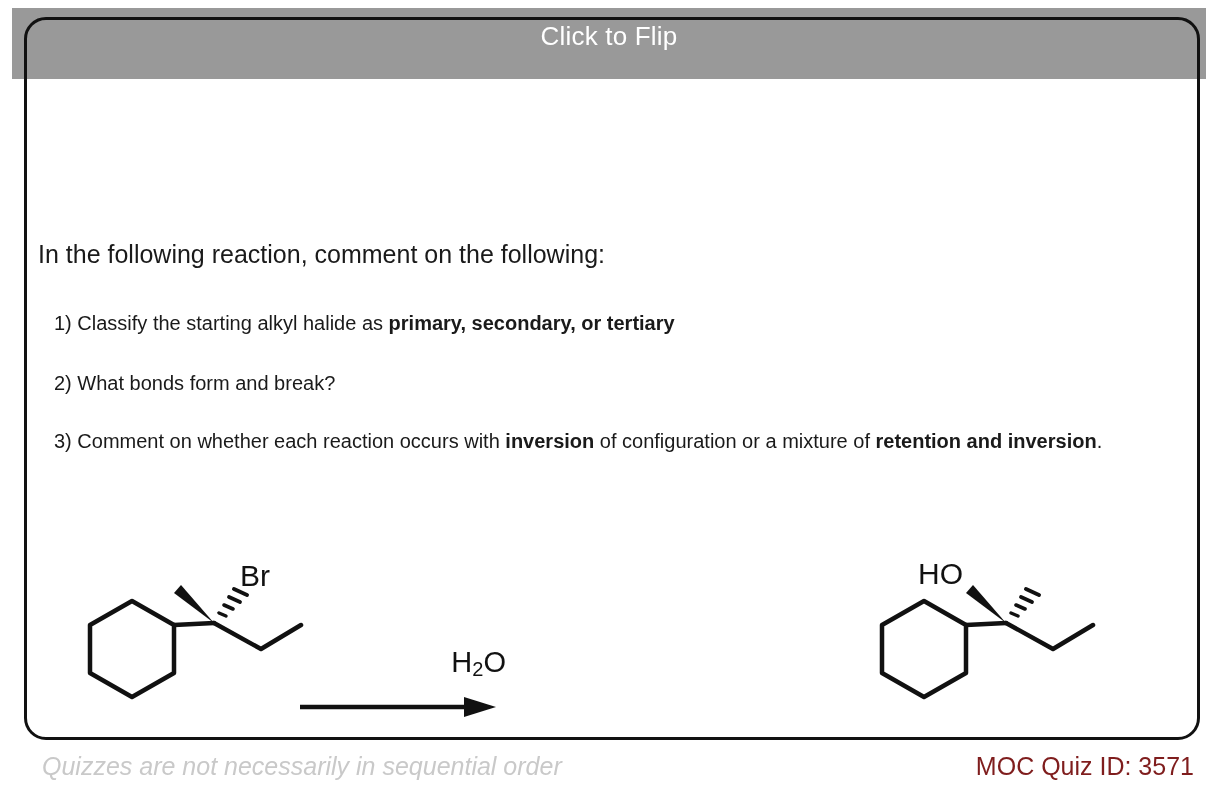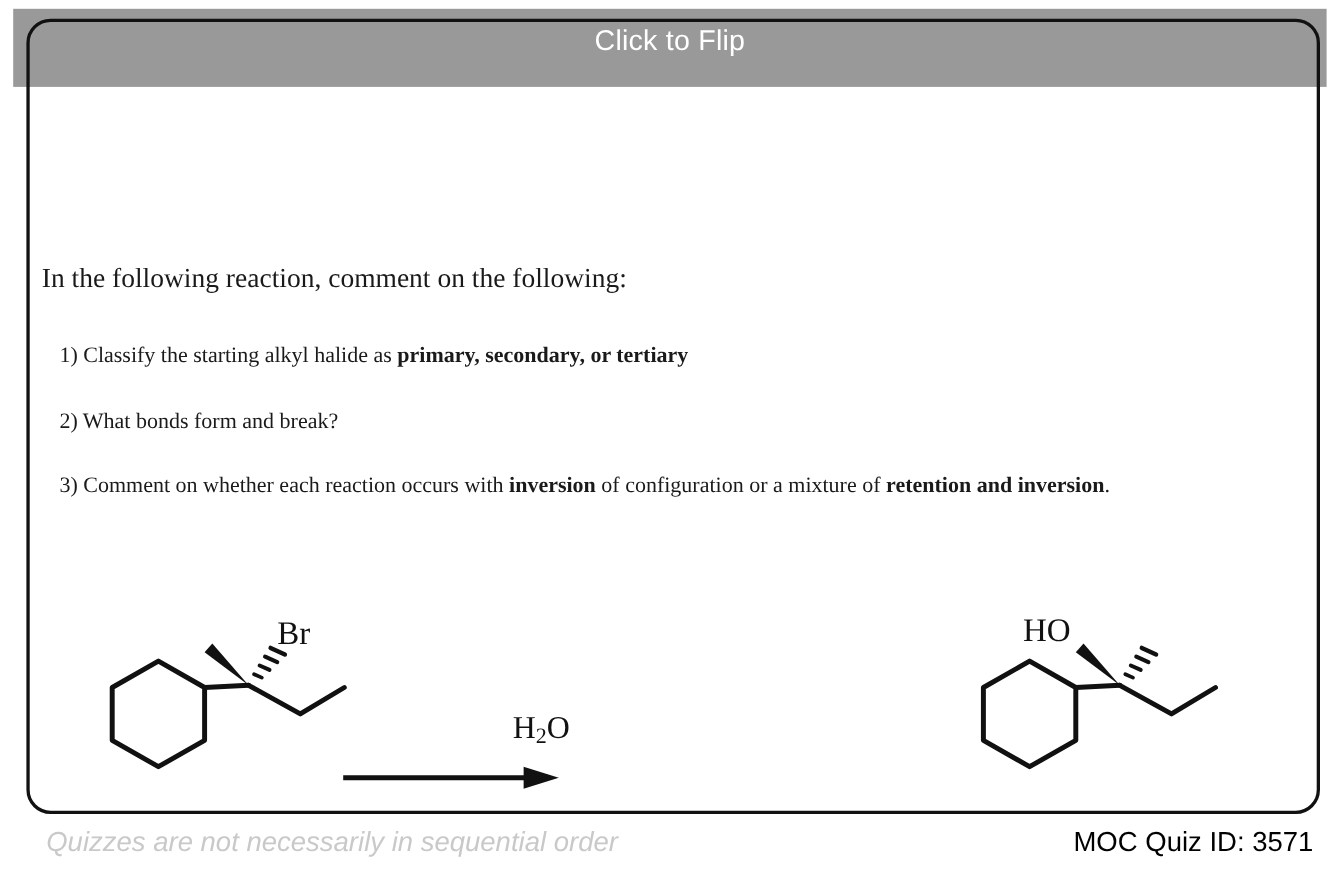--- a/index.html
+++ b/index.html
@@ -69,21 +69,20 @@
   }
 
   
   .content {
     position: absolute;
     left: 0;
     top: 0;
     width: 1176px;
     height: 723px;
     z-index: 4;
-    font-family: Liberation Serif, serif;
   }
   .q-intro {
     position: absolute;
     left: 14px;
     top: 222px;
     font-size: 25px;
     color: #1a1a1a;
     line-height: 30px;
     white-space: nowrap;
   }
@@ -95,21 +94,21 @@
     line-height: 32px;
   }
   .q-item.i1 { top: 290px; white-space: nowrap; }
   .q-item.i2 { top: 350px; white-space: nowrap; }
   .q-item.i3 { top: 408px; width: 1090px; }
   .q-item b { font-weight: bold; }
 
   
   .scheme {
     position: absolute;
-    left: 16px;
+    left: 4px;
     top: 520px;
     width: 1156px;
     height: 200px;
   }
   .struct {
     position: absolute;
     top: 0;
     width: 300px;
     height: 200px;
   }
@@ -157,21 +156,21 @@
     color: #c9c9c9;
     white-space: nowrap;
     z-index: 4;
     margin-left: 16px;
   }
   .footer-right {
     position: absolute;
     right: 24px;
     top: 752px;
     font-size: 25px;
-    color: #000000;
+    color: #7f1d1d;
     white-space: nowrap;
     z-index: 4;
   }
 
   svg { display: block; overflow: visible; }
 </style>
 </head>
 <body>
 
 <div class="header-band"></div>

